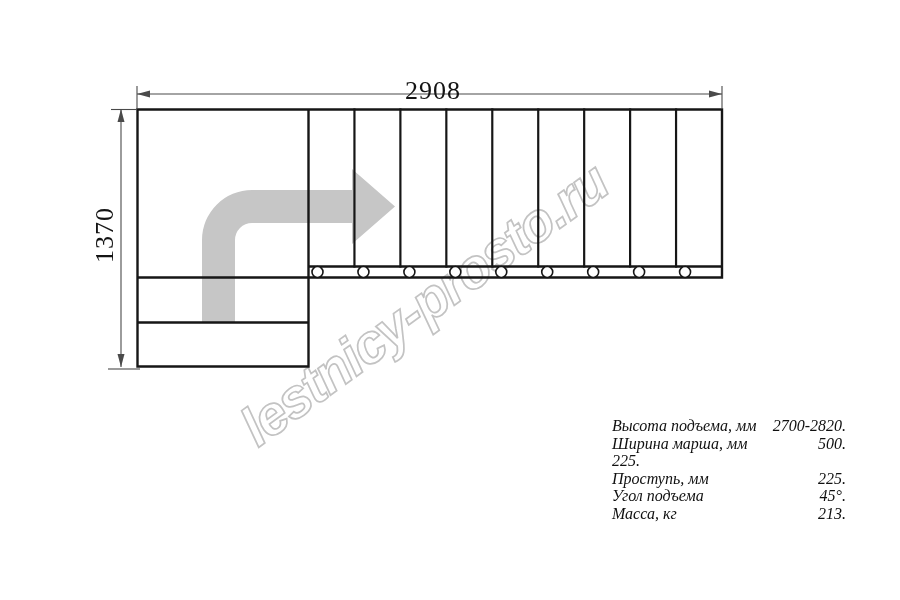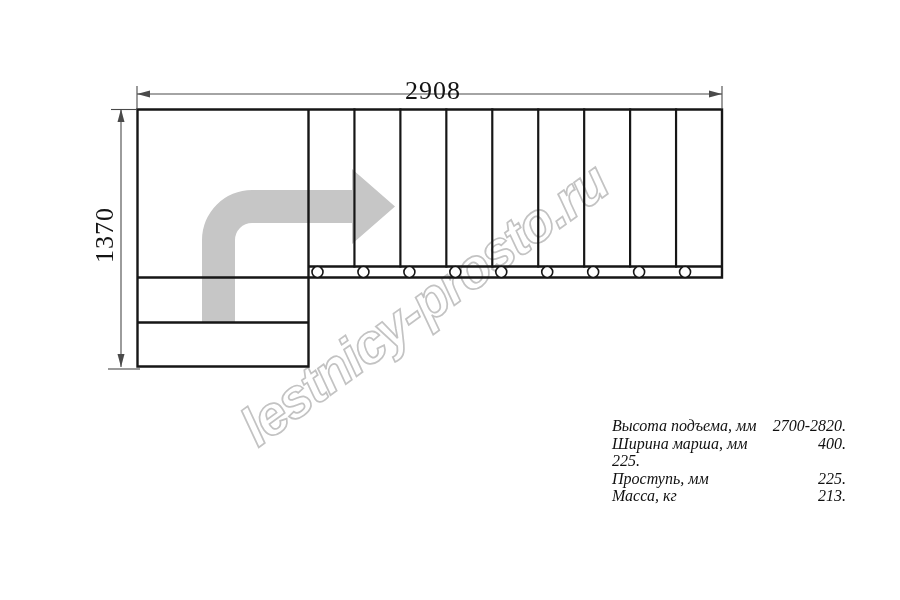--- a/index.html
+++ b/index.html
@@ -96,26 +96,30 @@
 <div id="dim-width" class="dim-label">2908</div>
 <div id="dim-height" class="dim-label">1370</div>
 
 <div id="specs">
   <div class="spec-row">
     <span class="spec-label">Высота подъема, мм</span>
     <span class="spec-value">2700-2820.</span>
   </div>
   <div class="spec-row">
     <span class="spec-label">Ширина марша, мм</span>
-    <span class="spec-value">400.</span>
+    <span class="spec-value">500.</span>
   </div>
   <div class="spec-row">
     <span class="spec-value">225.</span>
   </div>
   <div class="spec-row">
     <span class="spec-label">Проступь, мм</span>
     <span class="spec-value">225.</span>
   </div>
   <div class="spec-row">
+    <span class="spec-label">Угол подъема</span>
+    <span class="spec-value">45°.</span>
+  </div>
+  <div class="spec-row">
     <span class="spec-label">Масса, кг</span>
     <span class="spec-value">213.</span>
   </div>
 </div>
 
 </body></html>

